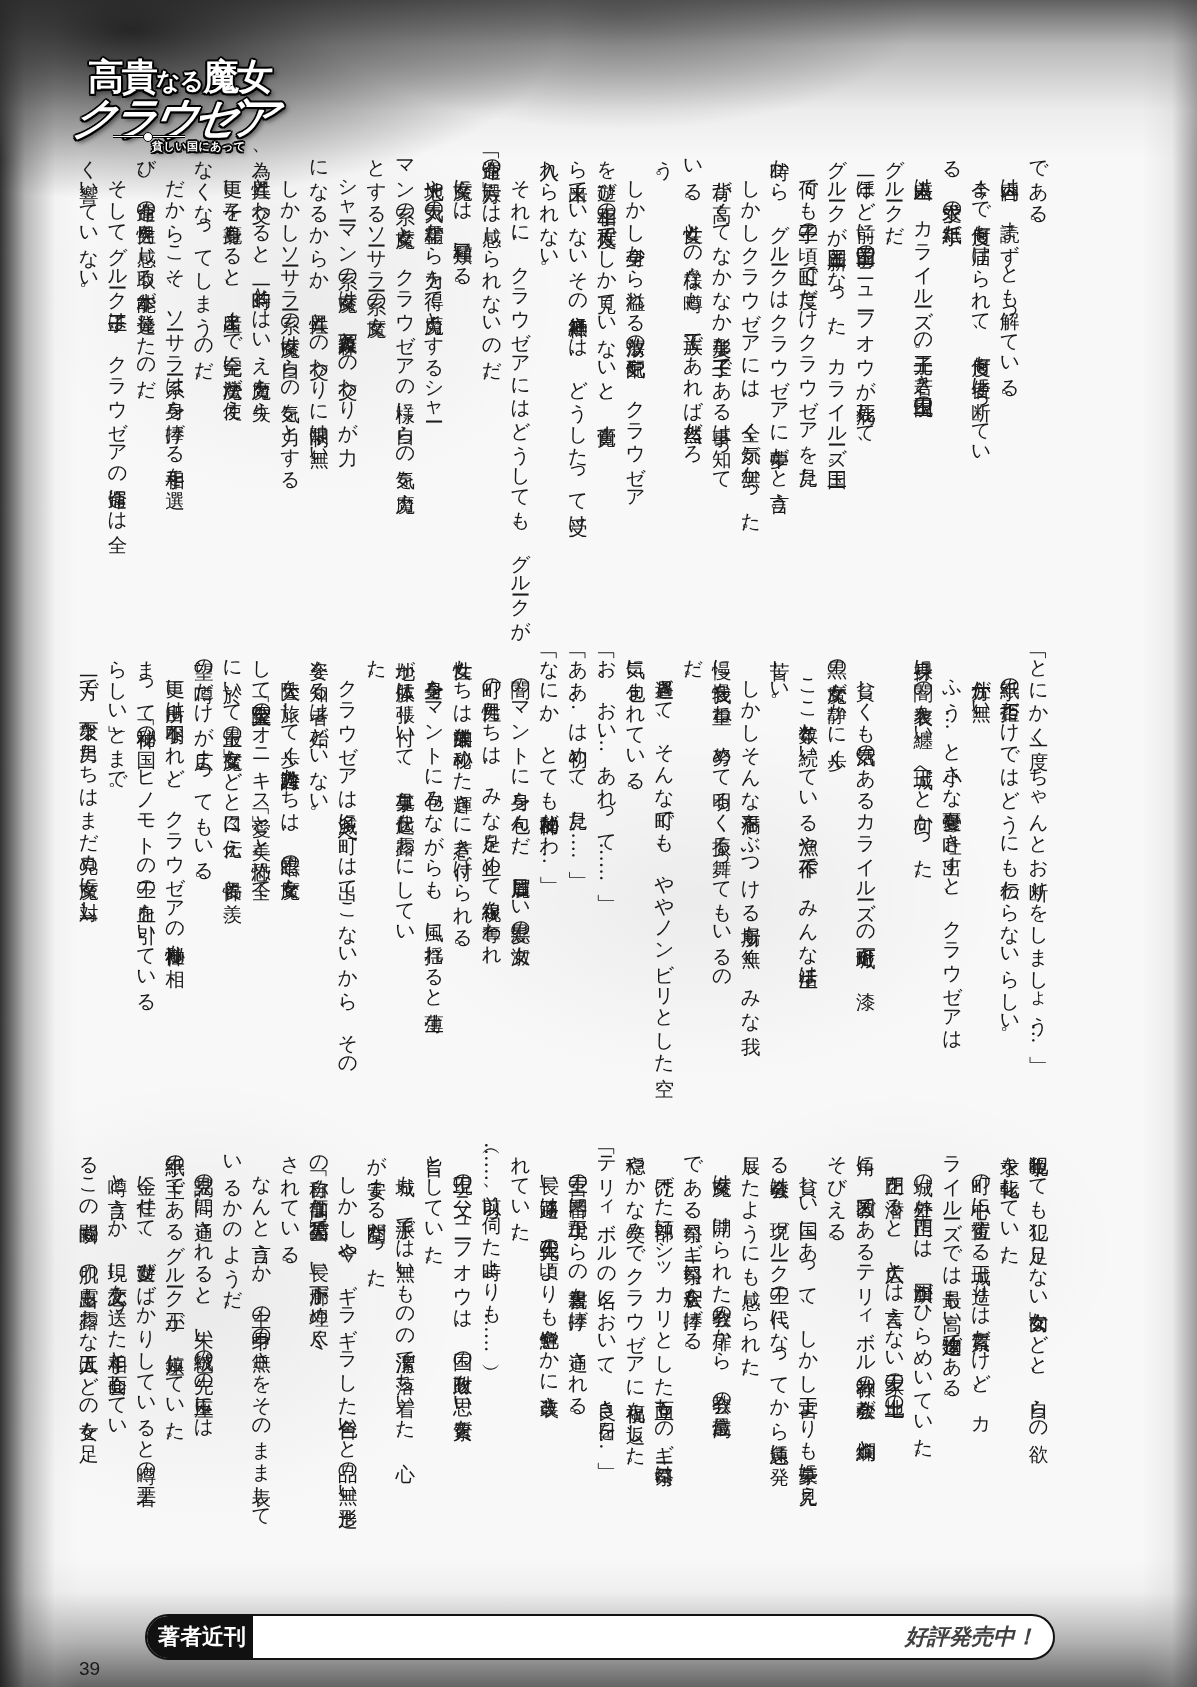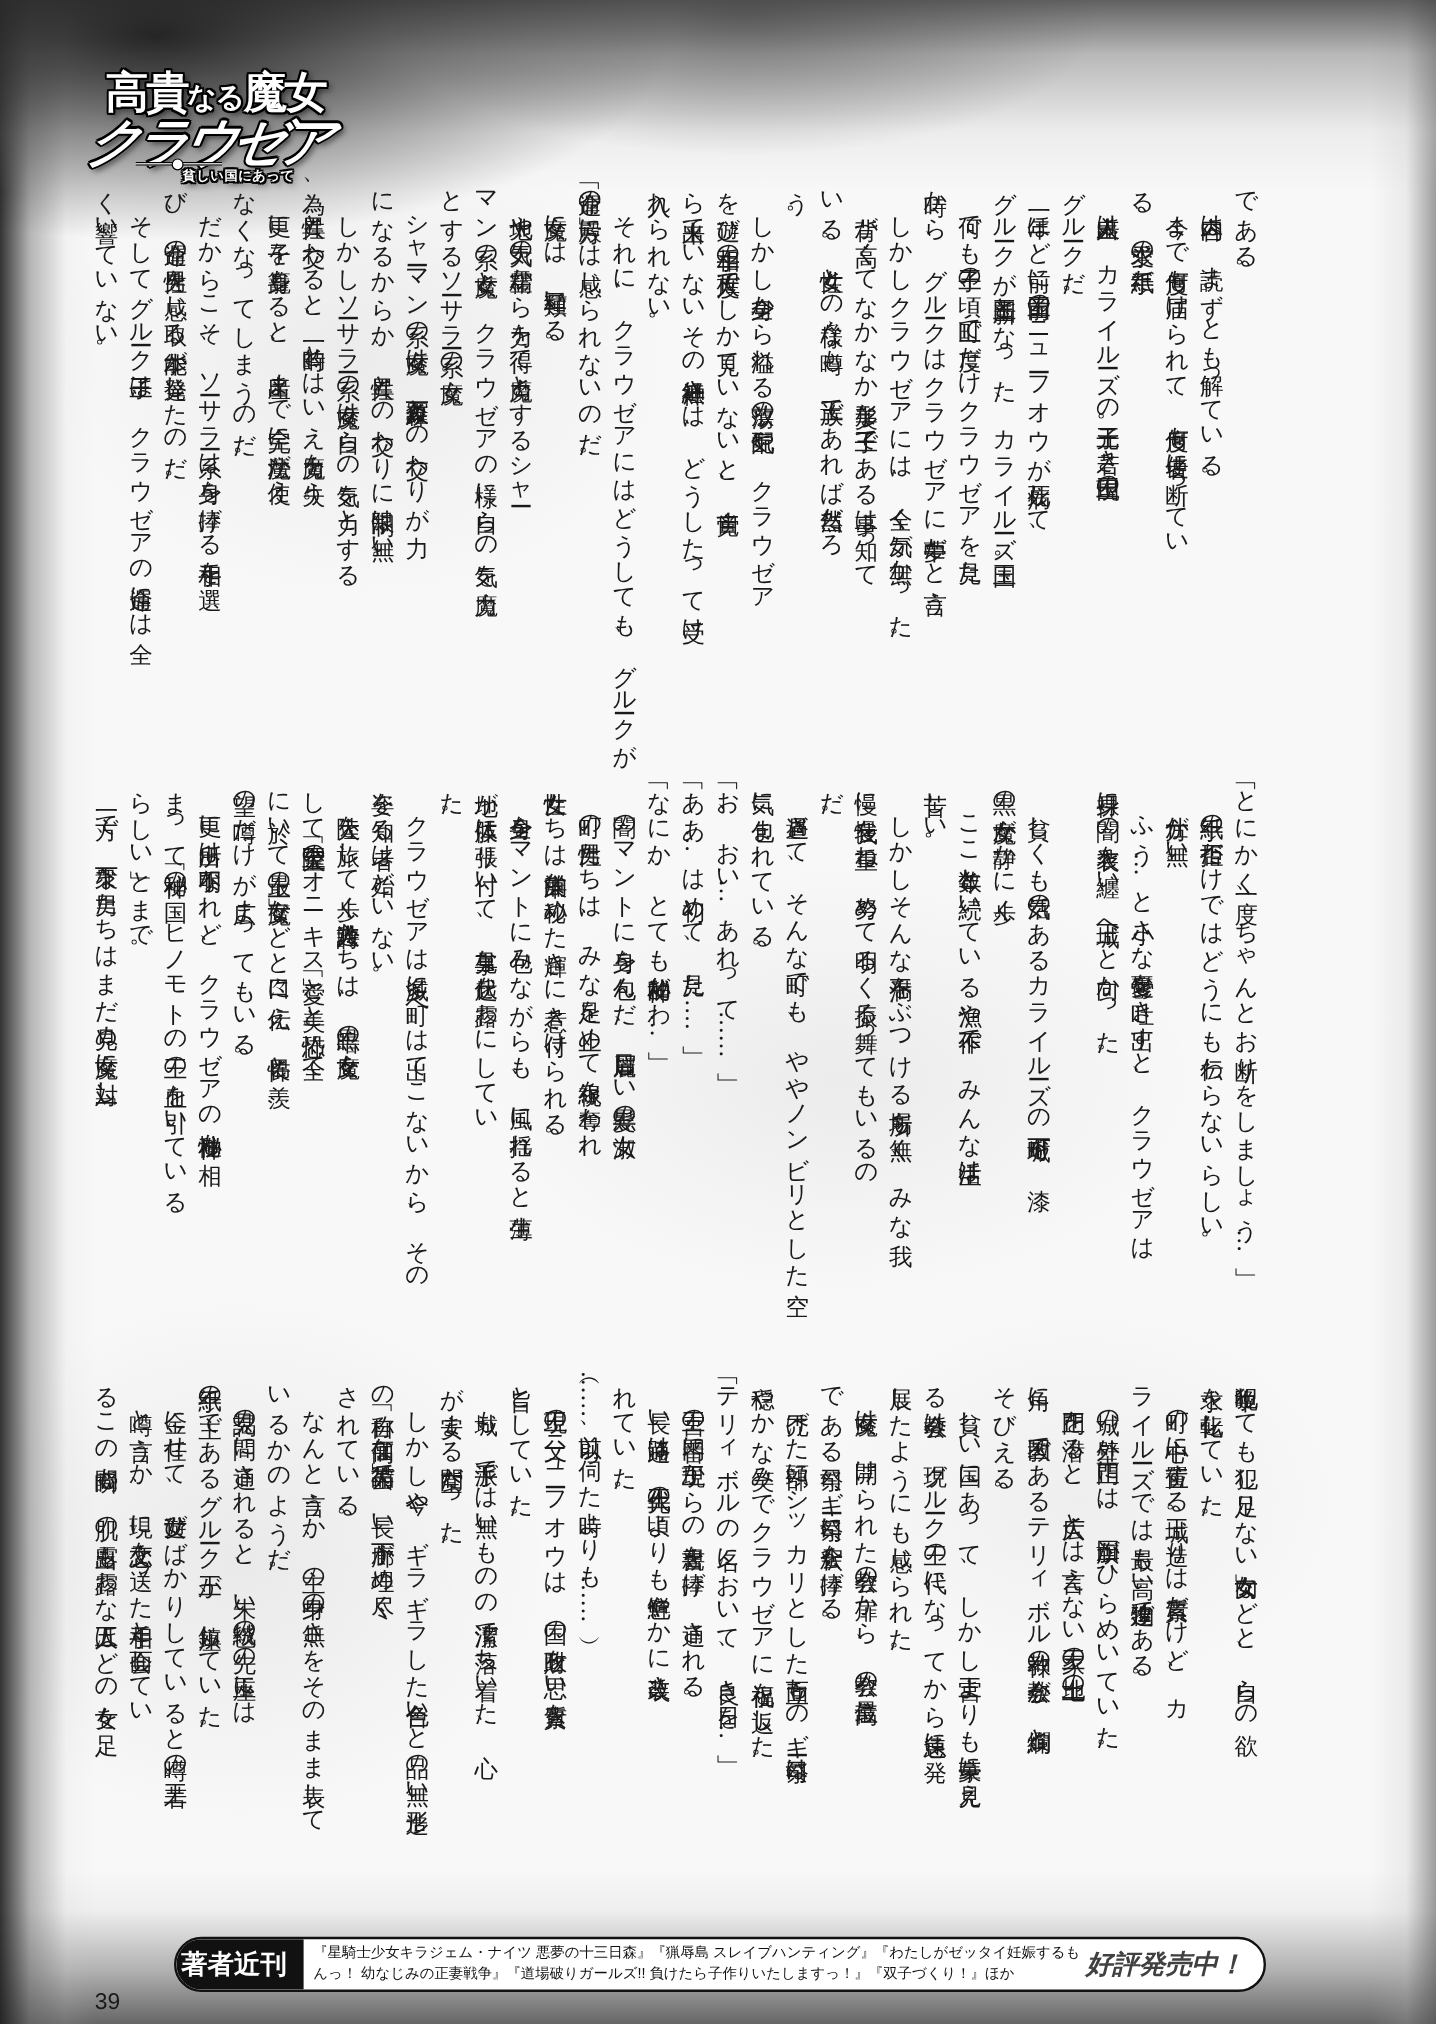--- a/index.html
+++ b/index.html
@@ -98,21 +98,21 @@
     border: 2.5px solid #111;
     border-radius: 23px;
     background: #fff;
     overflow: hidden;
   }
   .banner-label {
     position: absolute; left: 0; top: 0; bottom: 0; width: 106px;
     background: #111; color: #fff;
     font-family: "Liberation Sans", sans-serif;
     font-weight: bold; font-size: 22px; line-height: 41px;
-    padding-left: 4px; white-space: nowrap;
+    text-align: center; padding-left: 4px; white-space: nowrap;
   }
   .banner-titles {
     position: absolute; left: 114px; top: 3px; width: 660px;
     font-family: "Liberation Sans", sans-serif;
     font-size: 12px; line-height: 17px; color: #111;
     overflow: hidden;
   }
   .banner-titles div { white-space: nowrap; }
   .banner-tagline {
     position: absolute; right: 16px; top: 6px;
@@ -241,20 +241,16 @@
     <p class="col">手紙の主であるグルーク王が、鎮座していた。</p>
     <p class="col">　金に任せて、女遊びばかりしていると噂の若王。</p>
     <p class="col">　噂と言うか、現に恋文を送った相手と面会してい</p>
     <p class="col">るこの瞬間も、肌の露出も露わな五人ほどの女を足</p>
   </div>
 
   <div class="page-number">39</div>
 
   <div class="banner">
     <div class="banner-label">著者近刊</div>
-    <div class="banner-titles">
-      <div>『星騎士少女キラジェム・ナイツ 悪夢の十三日森』『猟辱島 スレイブハンティング』『わたしがゼッタイ妊娠するも</div>
-      <div>んっ！ 幼なじみの正妻戦争』『道場破りガールズ!! 負けたら子作りいたしますっ！』『双子づくり！』ほか</div>
-    </div>
     <div class="banner-tagline">好評発売中！</div>
   </div>
 
 </div>
 
 </body></html>

